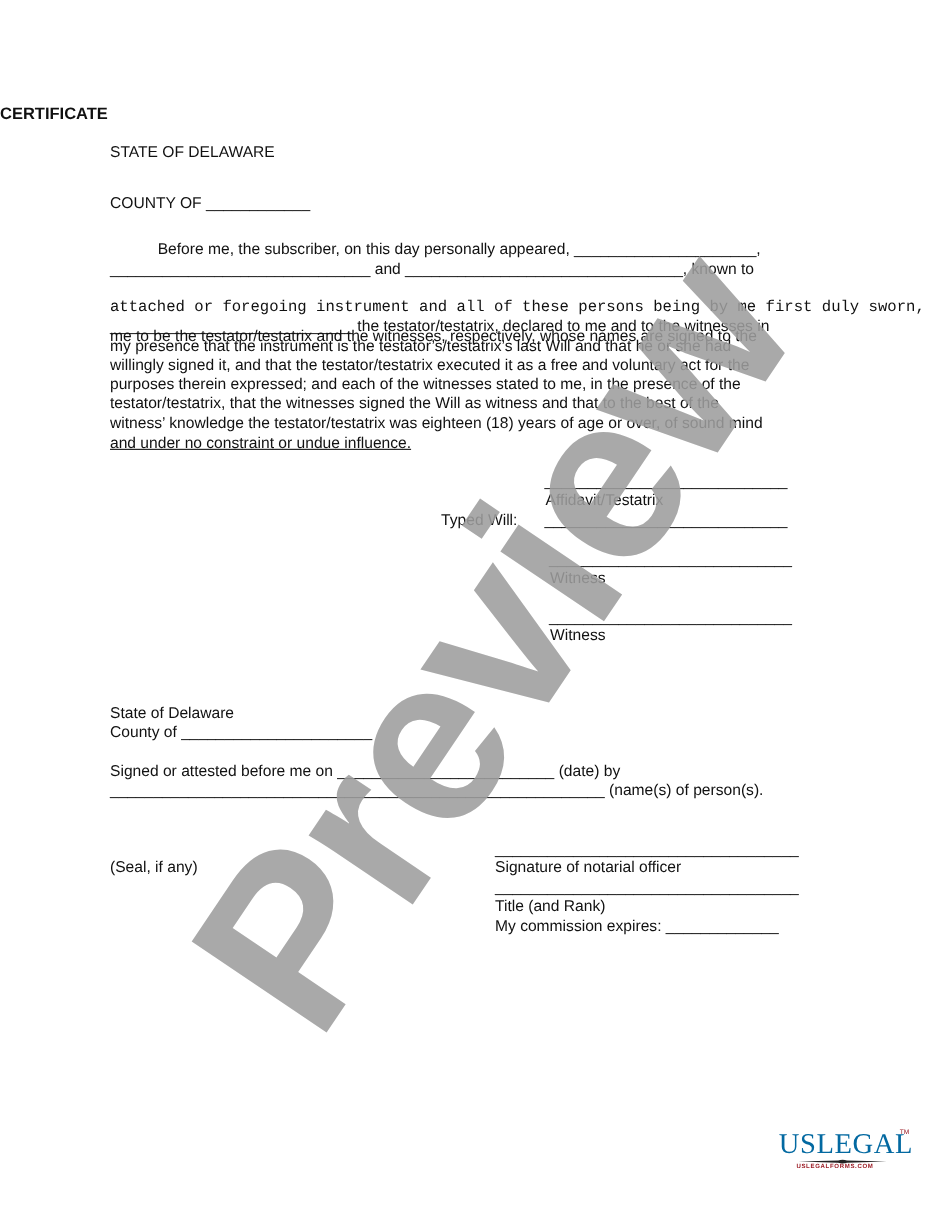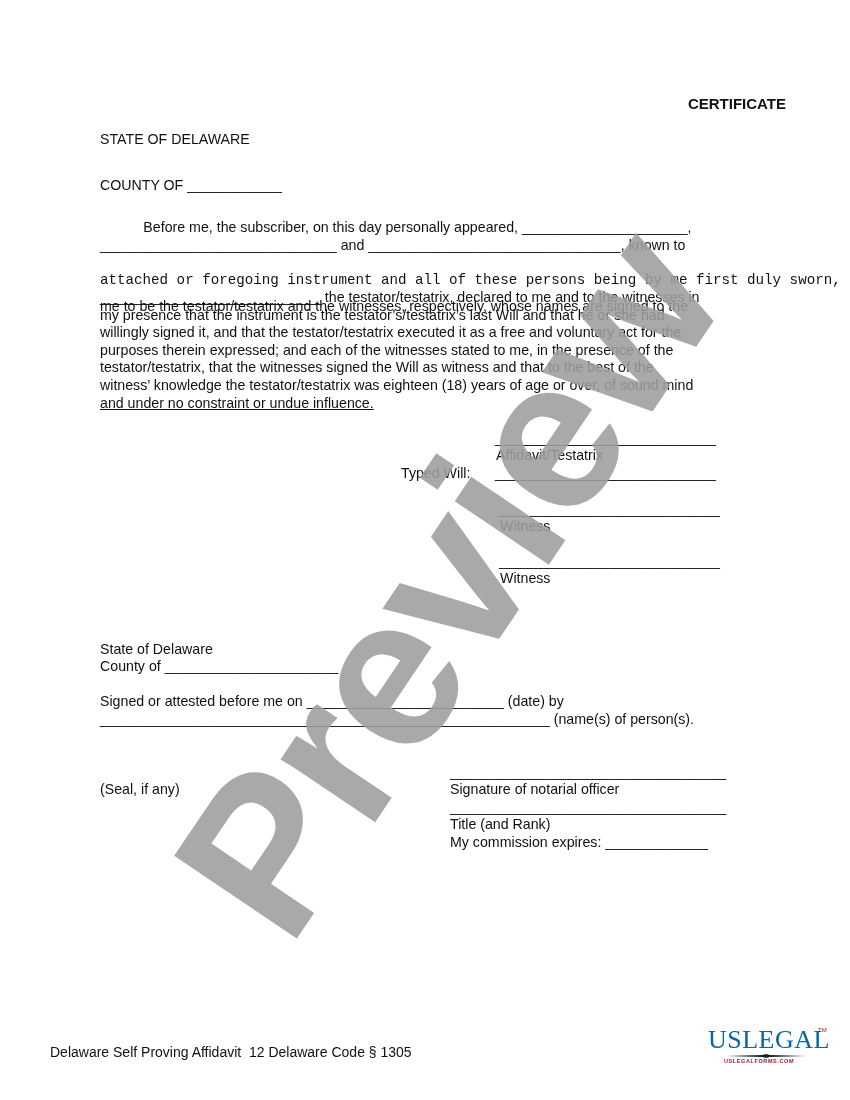--- a/index.html
+++ b/index.html
@@ -1,20 +1,20 @@
 <!DOCTYPE html>
 <html><head>
 <meta charset="utf-8">
 <style>
   html, body { margin: 0; padding: 0; background: #ffffff; }
   body { width: 850px; height: 1100px; position: relative; overflow: hidden;
          font-family: "Liberation Sans", sans-serif; color: #111; }
   .page { position: absolute; left: 0; top: 0; width: 850px; height: 1100px; }
   .t { position: absolute; font-size: 14.2px; line-height: 17.5px; white-space: pre; }
-  .title { position: absolute; left: 0; width: 786px; top: 95px; text-align: right;
+  .title { position: absolute; left: 0; width: 786px; top: 95px; text-align: left;
            font-weight: bold; font-size: 15px; }
   .watermark { position: absolute; left: 60px; top: 470px; font-family: "Liberation Sans", sans-serif;
                font-weight: bold; font-size: 215px; color: #9e9e9e; opacity: 0.88;
                transform: rotate(-56deg); transform-origin: center center; white-space: nowrap;
                letter-spacing: -4px; pointer-events: none; width: 760px; text-align: center; }
   .footer { position: absolute; left: 50px; top: 1044px; font-size: 14px; }
   .logo { position: absolute; left: 706px; top: 1025px; width: 120px; height: 44px; }
   .logo-main { position: absolute; left: 2px; top: 0; font-family: "Liberation Serif", serif;
                font-size: 26px; color: #0369a1; letter-spacing: 0.5px; }
   .logo-tm { position: absolute; left: 112px; top: 2px; font-size: 6px; color: #9b1b24; }
@@ -64,21 +64,20 @@
     <div class="t" style="left:100px; top:781px;">(Seal, if any)</div>
     <div class="t" style="left:450px; top:764px;">___________________________________</div>
     <div class="t" style="left:450px; top:781px;">Signature of notarial officer</div>
     <div class="t" style="left:450px; top:799px;">___________________________________</div>
     <div class="t" style="left:450px; top:816px;">Title (and Rank)</div>
     <div class="t" style="left:450px; top:834px;">My commission expires: _____________</div>
   </div>
 
   <div class="watermark">Preview</div>
 
-  <div class="footer t">Delaware Self Proving Affidavit  12 Delaware Code § 1305</div>
 
   <div class="logo">
     <div class="logo-main">USLEGAL</div>
     <div class="logo-tm">TM</div>
     <svg class="logo-wing" viewBox="0 0 80 4">
       <path d="M0 2 L36 1 L40 0 L44 1 L80 2 L44 3 L40 4 L36 3 Z" fill="#222"></path>
     </svg>
     <div class="logo-url">USLEGALFORMS.COM</div>
   </div>
 

